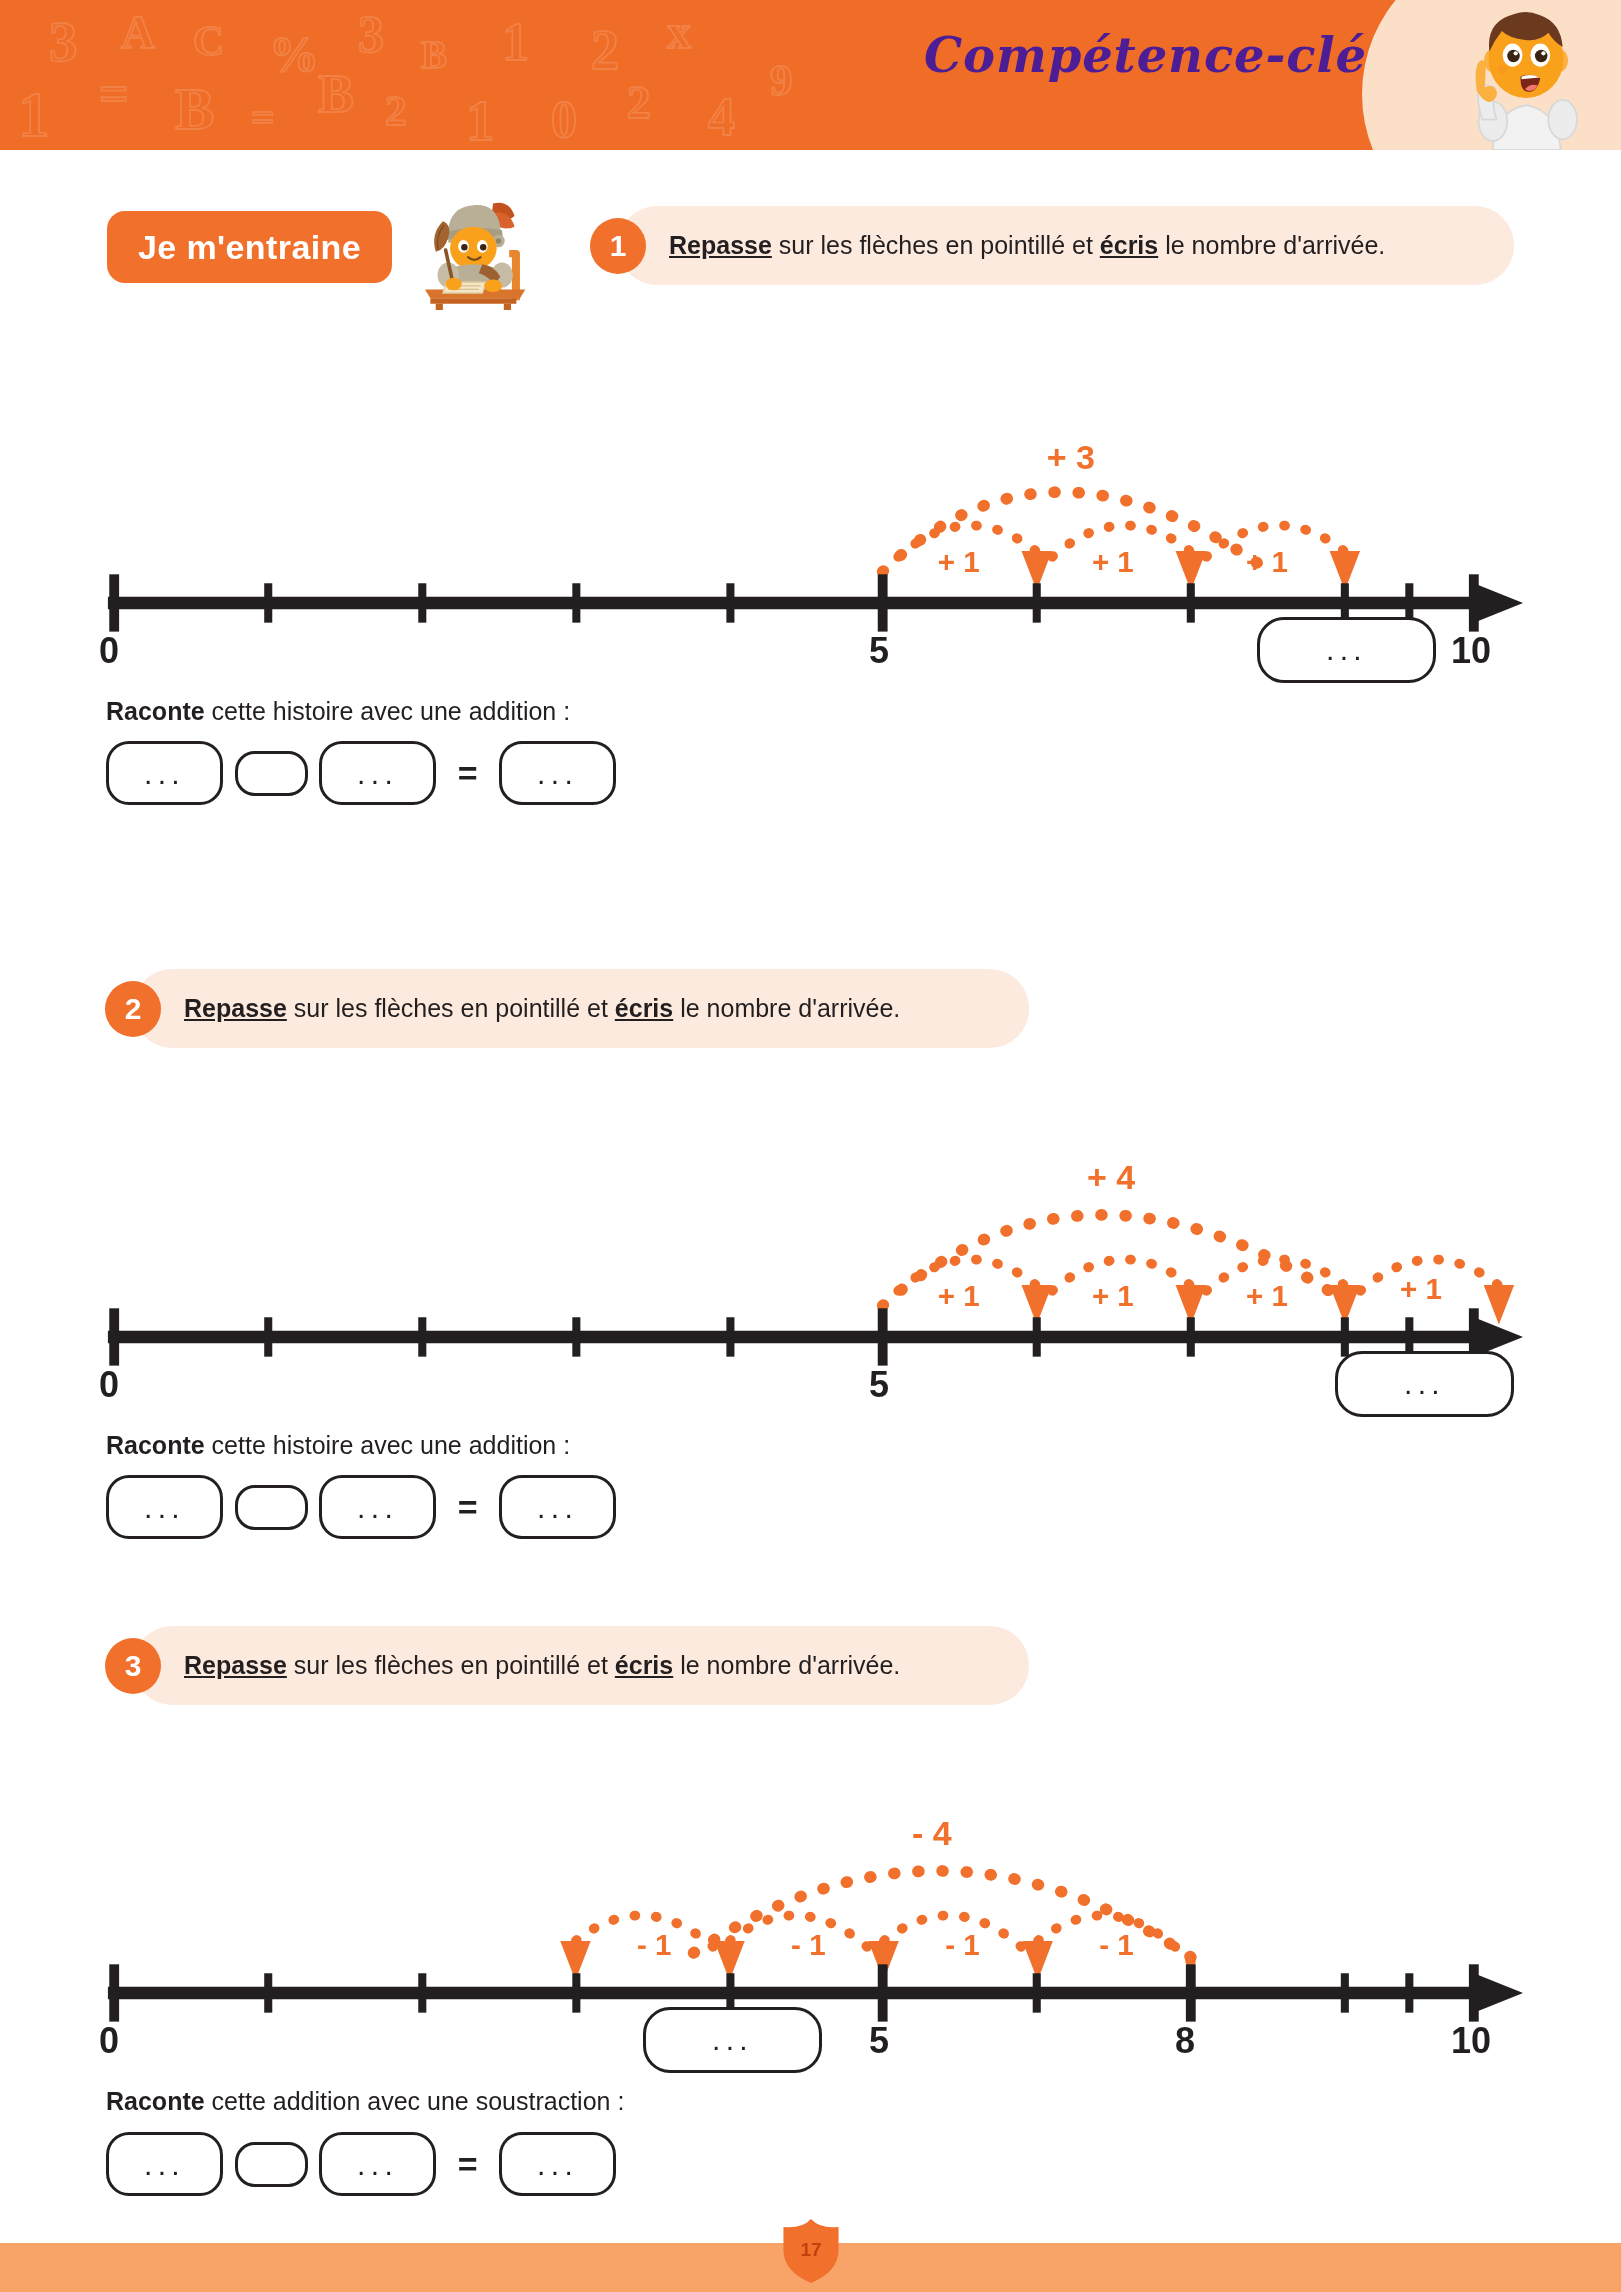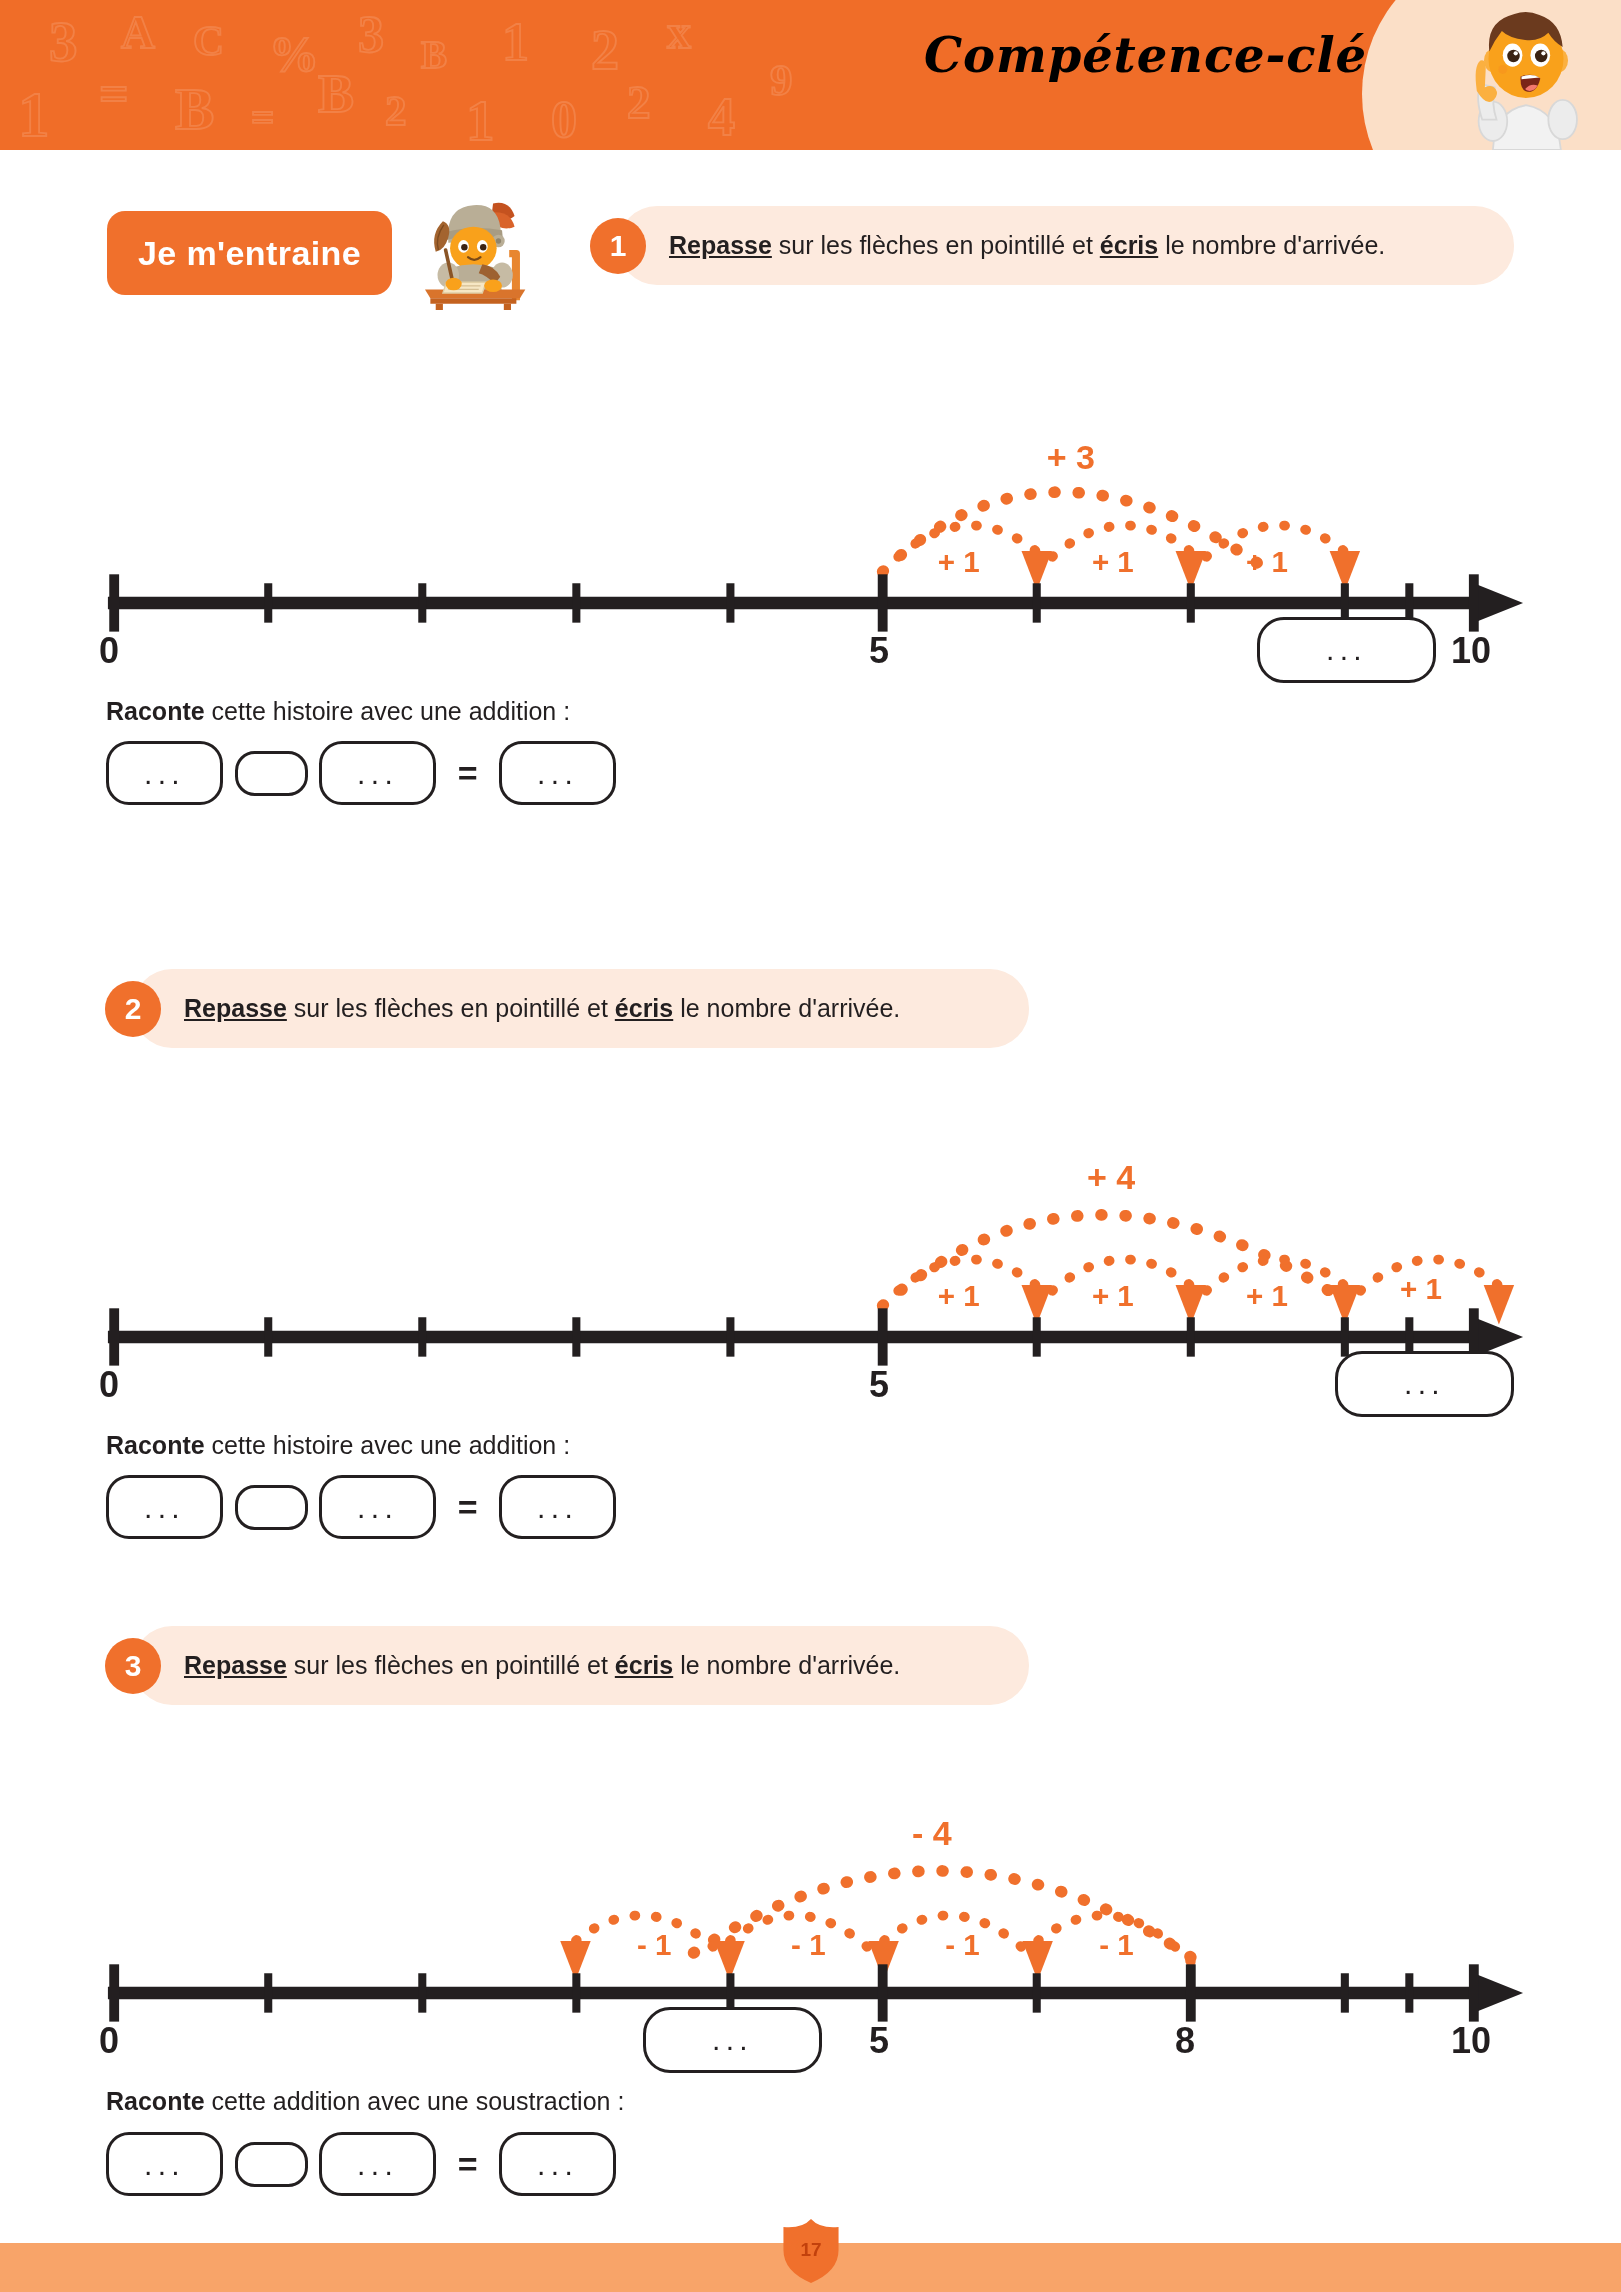--- a/index.html
+++ b/index.html
@@ -34,21 +34,21 @@
     position: absolute;
     color: transparent;
     -webkit-text-stroke: 1.8px rgba(255,255,255,0.28);
     font-family: "Liberation Serif", serif;
     font-weight: bold;
   }
   .header-title {
     position: absolute;
     right: 255px;
     top: 27px;
-    color: #000000;
+    color: #4c1d95;
     font-size: 48px;
     font-family: "DejaVu Serif", serif;
     font-style: italic;
     font-weight: bold;
     letter-spacing: 0.9px;
     white-space: nowrap;
   }
   .header-char-bg {
     position: absolute;
     right: -36px;
@@ -72,21 +72,21 @@
     top: 150px; left: 0;
     width: 1622px;
   }
 
   
   .entraine-pill {
     position: absolute;
     left: 107px;
     top: 61px;
     width: 285px;
-    height: 84px;
+    height: 72px;
     background: #f0702c;
     border-radius: 18px;
     color: #ffffff;
     font-size: 34px;
     font-weight: bold;
     display: flex;
     align-items: center;
     justify-content: center;
     letter-spacing: 0.4px;
   }

